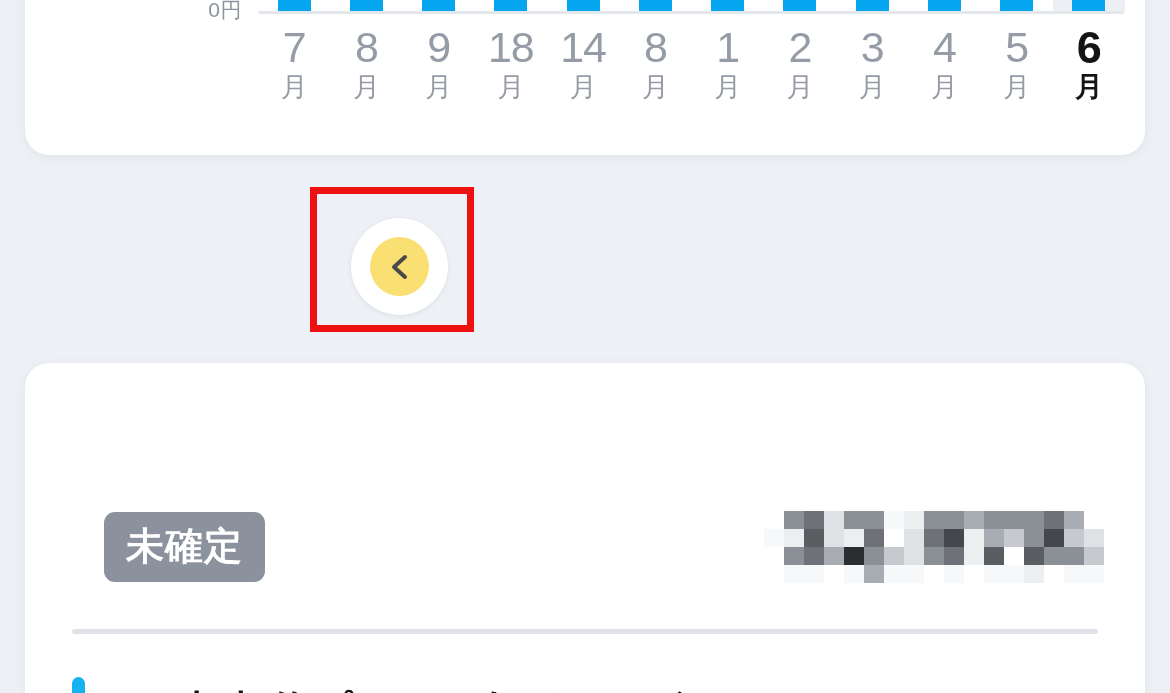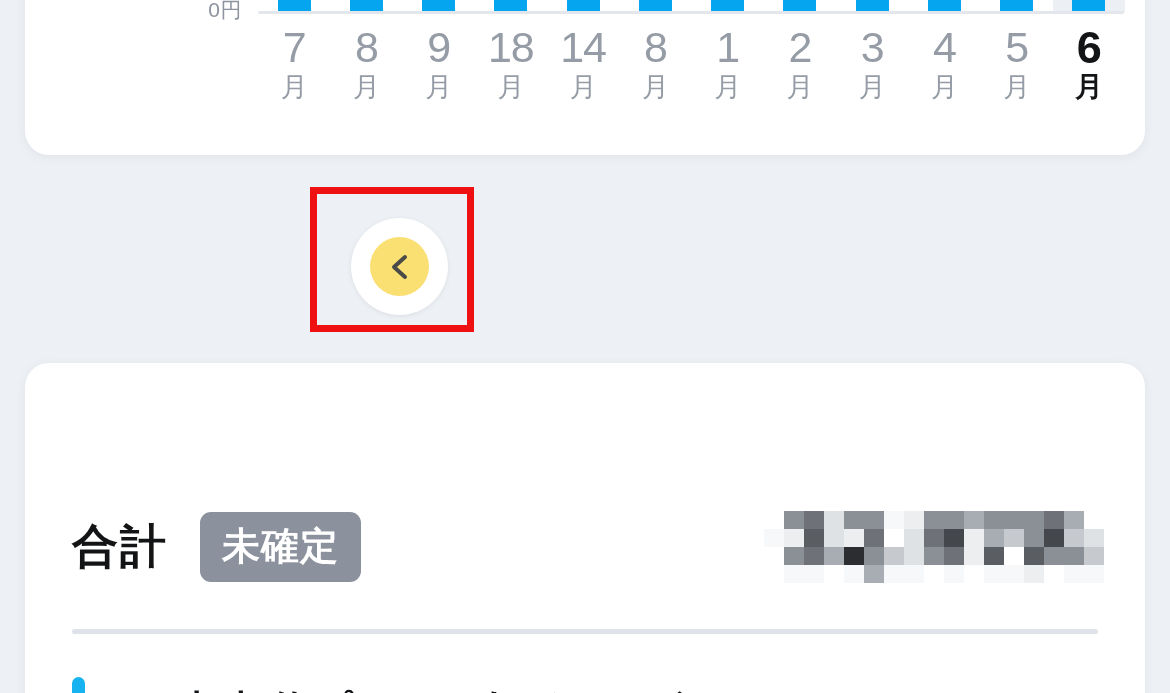--- a/index.html
+++ b/index.html
@@ -276,21 +276,20 @@
           <polyline points="8,5 19,15 8,25" fill="none" stroke="#ffffff" stroke-width="4" stroke-linecap="round" stroke-linejoin="round"></polyline>
         </svg>
       </div>
     </div>
 
   </div>
 
   <div class="total-card">
 
     <div class="total-row">
-      <span class="total-label">合計</span>
       <span class="status-badge">未確定</span>
 
       <div class="amount-masked">
         <div class="mosaic" id="mosaic">
             <i style="background: rgb(255, 255, 255);"></i>
             <i style="background: rgb(139, 144, 151);"></i>
             <i style="background: rgb(110, 114, 120);"></i>
             <i style="background: rgb(223, 226, 229);"></i>
             <i style="background: rgb(139, 144, 151);"></i>
             <i style="background: rgb(139, 144, 151);"></i>

